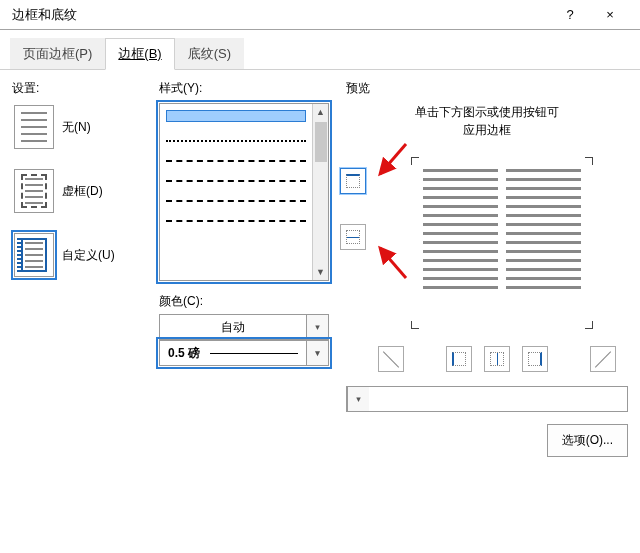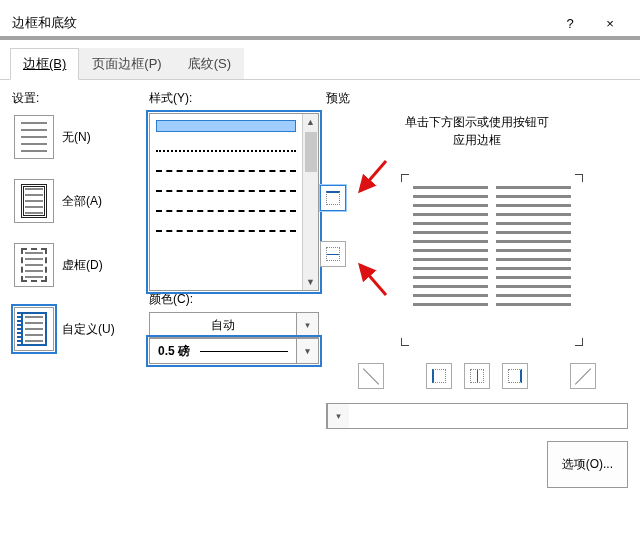--- a/index.html
+++ b/index.html
@@ -11,22 +11,21 @@
     color: #000;
     width: 640px;
     height: 553px;
     overflow: hidden;
   }
   .titlebar {
     display: flex;
     align-items: center;
     height: 30px;
     padding: 0 10px 0 12px;
-    border-bottom: 4px solid #a3a3a3;
-    margin-top: 10px;
+    border-bottom: 1px solid #a3a3a3;
   }
   .titlebar .title { flex: 1; font-size: 13px; }
   .titlebar .btn { width: 40px; text-align: center; font-size: 13px; }
   .tabs {
     display: flex;
     padding: 8px 10px 0 10px;
     border-bottom: 1px solid #d0d0d0;
     gap: 0;
   }
   .tab {
@@ -41,21 +40,21 @@
   .tab.active {
     background: #fff;
     border-color: #d0d0d0;
     border-bottom: 1px solid #fff;
     margin-bottom: -1px;
     color: #000;
   }
   .body {
     display: flex;
     padding: 10px 12px;
-    gap: 7px;
+    gap: 17px;
   }
   .col-settings { width: 130px; }
   .col-style { width: 170px; }
   .col-preview { flex: 1; }
   .section-label { font-size: 12px; margin-bottom: 6px; }
   .setting-item {
     display: flex;
     align-items: center;
     gap: 8px;
     margin: 8px 0 20px 2px;
@@ -108,23 +107,23 @@
     align-items: center;
   }
   .scrollbar .arrow { height: 16px; line-height: 16px; font-size: 9px; color:#555; }
   .scrollbar .thumb { width: 12px; height: 40px; background: #c8c8c8; margin-top:2px;}
   .dropdown {
     display: flex; border: 1px solid #999; height: 26px; align-items: stretch;
   }
   .dropdown.selected { outline: 2px solid #2b7cd3; outline-offset: 1px; font-weight: bold; }
   .dropdown .value { flex:1; padding: 4px 8px; display:flex; align-items:center; gap:6px;text-align:right;}
   .dropdown .chev { width: 22px; border-left: 1px solid #999; display:flex; align-items:center; justify-content:center; font-size:9px; color:#555; background:#f7f7f7;}
-  .sub-label { margin: 0 0 4px 0; }
+  .sub-label { margin: 12px 0 4px 0; }
   .width-line { flex:1; height:0; border-top: 1px solid #000; margin-left:4px;}
-  .preview-hint { text-align: center; margin: 4px 0 16px 0; line-height: 1.5; }
+  .preview-hint { text-align: center; margin: 4px 0 9px 0; line-height: 1.5; }
   .preview-area {
     position: relative; height: 190px; margin-left: 30px; margin-bottom: 8px;
     display:flex; align-items:center; justify-content:center;
   }
   .preview-doc {
     width: 170px; height: 160px;
     display: flex; gap: 8px; padding: 6px 6px;
     position: relative;
   }
   .preview-doc .col { flex:1; display:flex; flex-direction:column; gap:6px; }
@@ -146,38 +145,38 @@
   .toggle-btn .mini.right { border-right:2px solid #1a5faa; }
   .toggle-btn .mini.mid-h::before { content:""; display:block; width:100%; height:1px; background:#1a5faa; margin-top:6px;}
   .toggle-btn .mini.mid-v { position:relative; }
   .toggle-btn .mini.mid-v::before { content:""; position:absolute; left:6px; top:0; bottom:0; width:1px; background:#1a5faa;}
   .toggle-btn .diag { width:16px; height:16px; position:relative; }
   .toggle-btn .diag::before { content:""; position:absolute; width:22px; height:1px; background:#888; top:8px; left:-3px; transform:rotate(45deg);}
   .toggle-btn .diag.rev::before { transform:rotate(-45deg);}
   .bottom-btns { display:flex; gap:12px; margin-left:32px; margin-top:4px;}
   .apply-row { margin-top: 14px; }
   .options-row { display:flex; justify-content:flex-end; margin-top:12px;}
-  .options-btn { padding:14px 14px; border:1px solid #999; background:#fdfdfd; cursor:pointer;}
+  .options-btn { padding:7px 14px; border:1px solid #999; background:#fdfdfd; cursor:pointer;}
   
   .arrow-annot { position:absolute; width:40px; height:40px; pointer-events:none;}
   .arrow-annot svg { width:100%; height:100%; }
   .u { text-decoration: underline; }
 </style>
 </head>
 <body>
 
 <div class="titlebar">
   <div class="title">边框和底纹</div>
   <div class="btn">?</div>
   <div class="btn">×</div>
 </div>
 
 <div class="tabs">
+  <div class="tab"><span>页面边框(P)</span></div>
   <div class="tab active"><span class="u">边框(B)</span></div>
-  <div class="tab"><span>页面边框(P)</span></div>
   <div class="tab"><span>底纹(S)</span></div>
 </div>
 
 <div class="body">
 
   <div class="col-settings">
     <div class="section-label">设置:</div>
 
     <div class="setting-item">
       <div class="setting-icon">
@@ -186,32 +185,20 @@
             <div></div>
             <div></div>
             <div></div>
             <div></div>
           </div>
       </div>
       <span>无(N)</span>
     </div>
 
 
-    <div class="setting-item">
-      <div class="setting-icon box3">
-        <div class="doc-lines">
-            <div></div>
-            <div></div>
-            <div></div>
-            <div></div>
-            <div></div>
-          </div>
-      </div>
-      <span>全部(A)</span>
-    </div>
 
     <div class="setting-item">
       <div class="setting-icon dashed">
         <div class="doc-lines">
             <div></div>
             <div></div>
             <div></div>
             <div></div>
             <div></div>
           </div>

